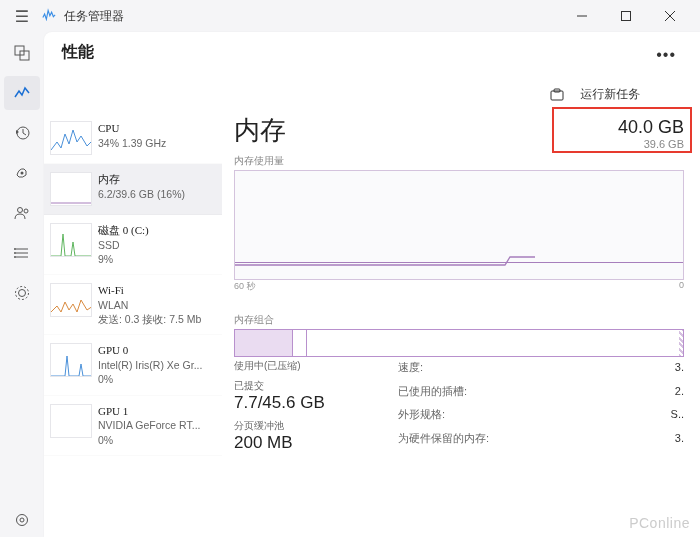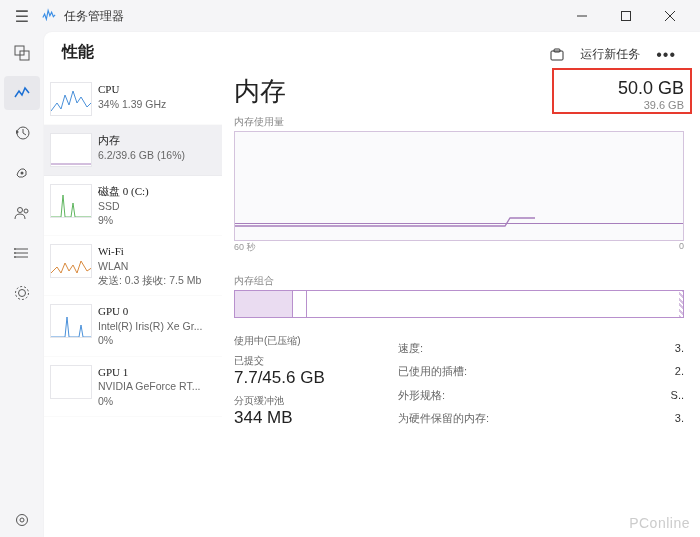--- a/index.html
+++ b/index.html
@@ -16,21 +16,21 @@
 .main { display: flex; height: calc(100% - 32px); }
 .rail { width: 44px; display: flex; flex-direction: column; align-items: center; padding-top: 4px; gap: 6px; }
 .rail .ritem { width: 36px; height: 34px; display: flex; align-items: center; justify-content: center; border-radius: 4px; cursor: pointer; color: #555; }
 .rail .ritem.active { background: #e8e8ec; color: #1a6fd4; }
 .rail .spacer { flex: 1; }
 
 .content { flex: 1; background: #fff; border-radius: 8px 0 0 0; box-shadow: 0 0 2px rgba(0,0,0,.05); position: relative; overflow: hidden; }
 .hdr { display: flex; align-items: flex-start; padding: 10px 16px 6px 18px; }
 .hdr h1 { font-size: 16px; font-weight: 600; color: #222; }
 .hdr .spacer { flex: 1; }
-.runtask { font-size: 12px; color: #333; display: flex; align-items: center; gap: 16px; padding: 4px 8px; border-radius: 4px; cursor: pointer; }
+.runtask { font-size: 12px; color: #333; display: flex; align-items: center; gap: 16px; padding: 4px 8px; border-radius: 4px; cursor: pointer; margin-top: 40px; }
 .more { padding: 4px 8px; cursor: pointer; color: #333; letter-spacing: 1px; }
 
 .body { display: flex; height: calc(100% - 42px); }
 
 .list { width: 178px; overflow-y: auto; }
 .card { display: flex; padding: 8px 8px 8px 6px; gap: 6px; border-bottom: 1px solid rgba(0,0,0,.02); cursor: pointer; }
 .card.sel { background: #f0f0f3; }
 .thumb { width: 42px; height: 34px; border: 1px solid #e6e6ea; background: #fff; position: relative; overflow: hidden; flex-shrink: 0; }
 .cinfo { display: flex; flex-direction: column; font-size: 11px; line-height: 1.35; min-width: 0; }
 .cname { color: #222; font-family: Liberation Serif, serif; }
@@ -50,21 +50,21 @@
 .graph1 .line { position: absolute; left: 0; right: 0; bottom: 16px; height: 1px; background: #a77ebc; }
 .gaxis { display: flex; justify-content: space-between; font-size: 9px; color: #999; margin-top: 0; }
 
 .glabel2 { font-size: 10px; color: #888; margin-top: 20px; }
 .graph2 { height: 28px; border: 1px solid #b890cd; margin-top: 2px; display: flex; background: #fff; }
 .graph2 .seg1 { width: 13%; background: #eadcf1; border-right: 1px solid #b890cd; }
 .graph2 .seg2 { width: 3%; background: #fff; border-right: 1px solid #b890cd; }
 .graph2 .seg3 { flex: 1; }
 .graph2 .seg4 { width: 1%; background: repeating-linear-gradient(45deg,#d5c0e0,#d5c0e0 2px,#fff 2px,#fff 4px); }
 
-.stats { margin-top: 16px; display: flex; gap: 14px; align-items: flex-end; }
+.stats { margin-top: 2px; display: flex; gap: 14px; }
 .statcol { display: flex; flex-direction: column; gap: 6px; }
 .statblk .sl { font-size: 10px; color: #666; }
 .statblk .sv { font-size: 17px; color: #222; font-weight: 400; }
 .statcol.c1 { width: 150px; }
 .statcol.c2 { width: 96px; }
 .meta { font-size: 11px; color: #666; }
 .meta .row { display: flex; justify-content: space-between; gap: 12px; line-height: 1.6; }
 .meta .mv { color: #333; }
 
 .wm { position: absolute; right: 10px; bottom: 6px; font-size: 14px; color: #ccc; letter-spacing: 0.5px; pointer-events: none; }
@@ -249,21 +249,21 @@
             </div>
         </div>
       </div>
 
       <div class="detail">
         <div class="redbox"></div>
         <div class="dtop">
           <div class="dtitle">内存</div>
           <div class="spacer"></div>
           <div class="dcap">
-            <div class="tot">50.0 GB</div>
+            <div class="tot">40.0 GB</div>
             <div class="avail">39.6 GB</div>
           </div>
         </div>
         <div class="glabel">内存使用量</div>
         <div class="graph1">
           <div class="line"></div>
           <svg class="spk">
               <polyline points="0,94 270,94 275,86 440,86" fill="none" stroke="#a77ebc" stroke-width="1.3"></polyline>
             </svg>
         </div>
@@ -283,21 +283,21 @@
           <div class="statcol c1">
             <div class="statblk">
                 <div class="sl">使用中(已压缩)</div>
               </div>
             <div class="statblk">
                 <div class="sl">已提交</div>
                 <div class="sv">7.7/45.6 GB</div>
               </div>
             <div class="statblk">
                 <div class="sl">分页缓冲池</div>
-                <div class="sv">344 MB</div>
+                <div class="sv">200 MB</div>
               </div>
           </div>
           <div class="statcol meta" style="flex:1">
             <div class="row">
                 <span>速度:</span>
                 <span class="mv">3.</span>
               </div>
             <div class="row">
                 <span>已使用的插槽:</span>
                 <span class="mv">2.</span>

